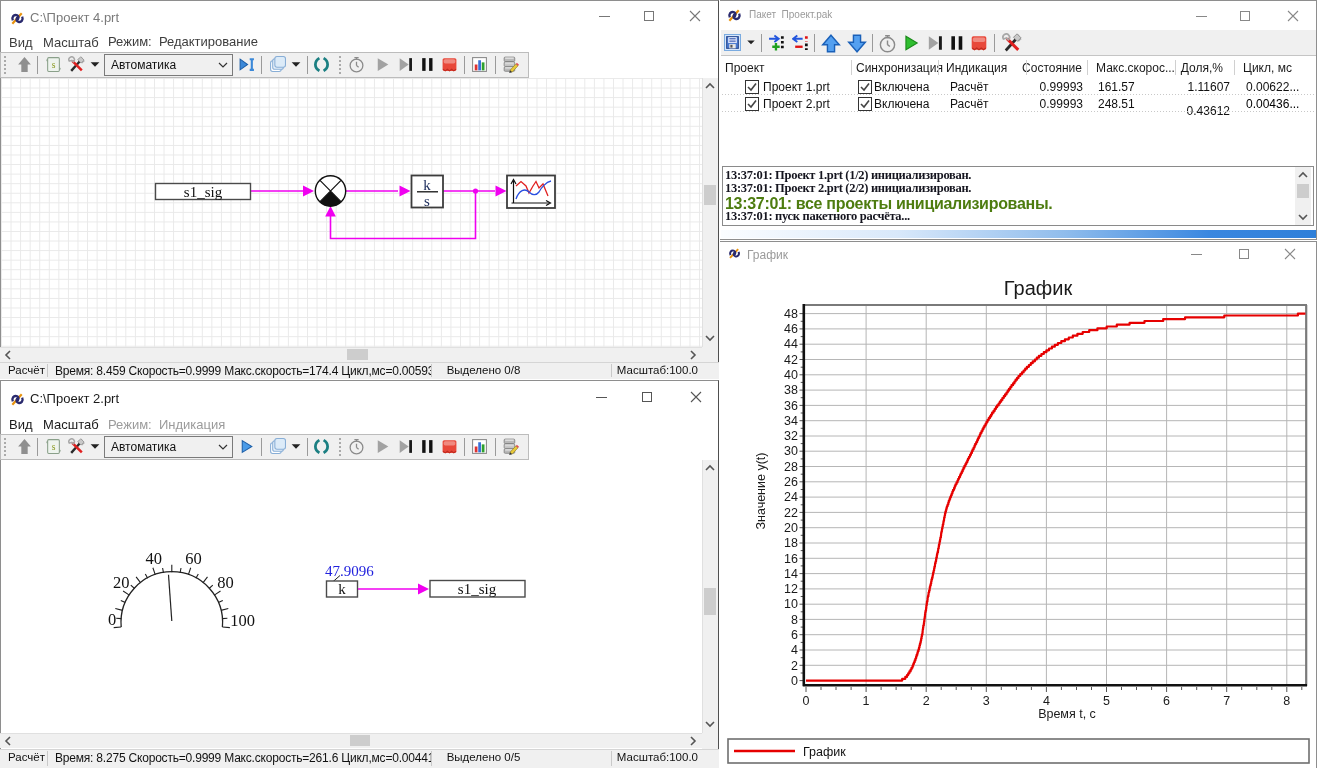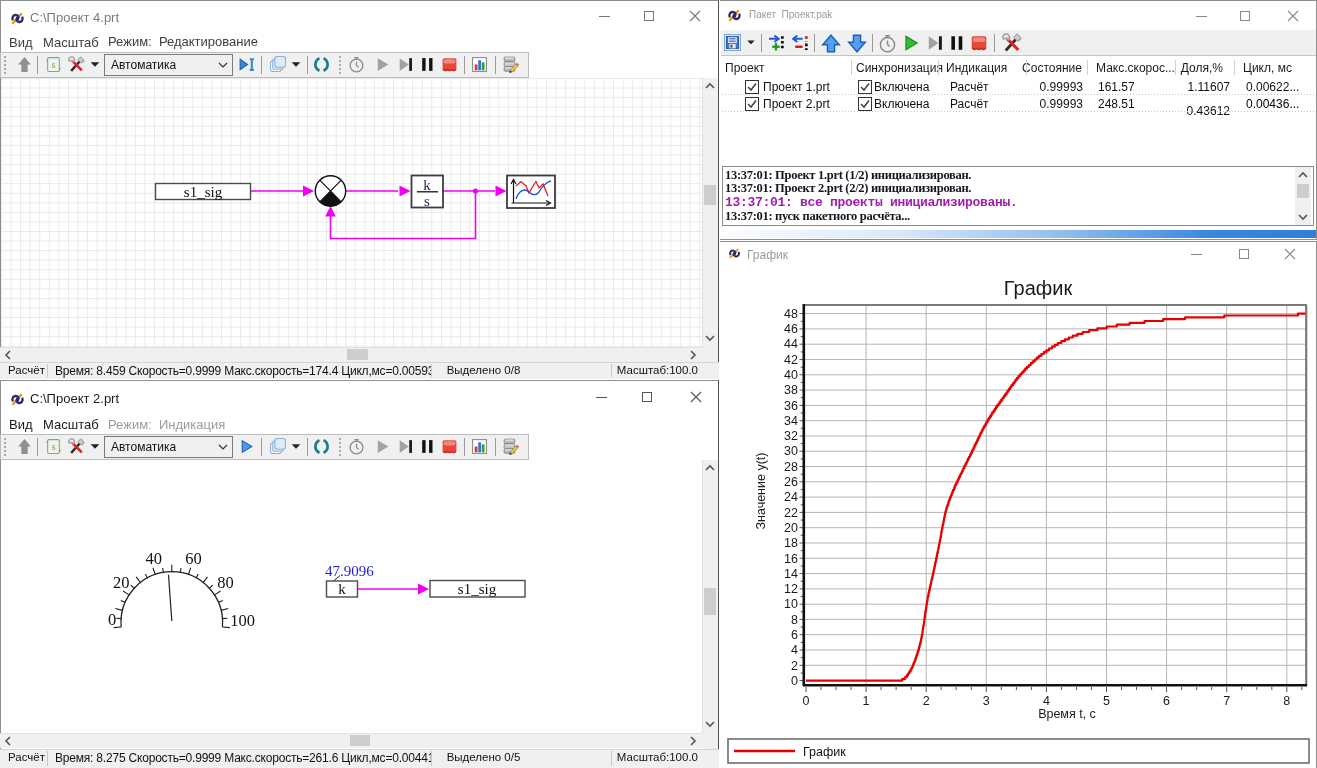--- a/index.html
+++ b/index.html
@@ -427,21 +427,21 @@
 <div class="ttext" style="left:950px;top:97px;color:#111">Расчёт</div>
 <div class="ttext" style="left:1003px;top:97px;width:80px;text-align:right;color:#111">0.99993</div>
 <div class="ttext" style="left:1098px;top:97px;color:#111">248.51</div>
 <div class="ttext" style="left:1150px;top:104px;width:80px;text-align:right;color:#111">0.43612</div>
 <div class="ttext" style="left:1246px;top:97px;color:#000000">0.00436...</div>
 <div class="abs" style="left:722px;top:94px;width:593px;height:1px;background-image:linear-gradient(to right,#c8c8c8 1px,transparent 1px);background-size:3px 1px"></div>
 <div class="abs" style="left:722px;top:111px;width:593px;height:1px;background-image:linear-gradient(to right,#c8c8c8 1px,transparent 1px);background-size:3px 1px"></div>
 <div class="abs" style="left:722px;top:166px;width:592px;height:60px;background:#fff;border:1px solid #8a8a8a"></div>
 <div class="abs" style="left:725px;top:168px;font-family:'Liberation Serif',serif;font-weight:bold;font-size:12.5px;letter-spacing:-0.3px;color:#15151f;white-space:nowrap">13:37:01: Проект 1.prt (1/2) инициализирован.</div>
 <div class="abs" style="left:725px;top:181px;font-family:'Liberation Serif',serif;font-weight:bold;font-size:12.5px;letter-spacing:-0.3px;color:#15151f;white-space:nowrap">13:37:01: Проект 2.prt (2/2) инициализирован.</div>
-<div class="abs" style="left:725px;top:195px;font-family:Liberation Mono, monospace;font-weight:bold;font-size:13px;letter-spacing:-0.3px;color:#a21caf;white-space:nowrap">13:37:01:  все проекты инициализированы.</div>
+<div class="abs" style="left:725px;top:195px;font-family:Liberation Sans, sans-serif;font-weight:bold;font-size:16px;letter-spacing:-0.3px;color:#4d7c0f;white-space:nowrap">13:37:01:  все проекты инициализированы.</div>
 <div class="abs" style="left:725px;top:209px;font-family:'Liberation Serif',serif;font-weight:bold;font-size:12.5px;letter-spacing:-0.3px;color:#15151f;white-space:nowrap">13:37:01:  пуск пакетного расчёта...</div>
 <div class="sb" style="left:1295px;top:167px;width:16px;height:58px"></div>
 <svg class="abs" style="left:1297px;top:170px" width="12" height="12" viewBox="0 0 12 12">
     <path d="M2 7 L6 3 L10 7" stroke="#555" stroke-width="1.6" fill="none"></path>
   </svg>
 <svg class="abs" style="left:1297px;top:211px" width="12" height="12" viewBox="0 0 12 12">
     <path d="M2 4 L6 8 L10 4" stroke="#555" stroke-width="1.6" fill="none"></path>
   </svg>
 <div class="sbthumb" style="left:1297px;top:184px;width:12px;height:14px"></div>
 <div class="abs" style="left:721px;top:230px;width:595px;height:8px;background:linear-gradient(to right,#fbfdff,#d8e8fa 30%,#8fbcec 58%,#3a87e0 82%,#2e7fd9)"></div>

